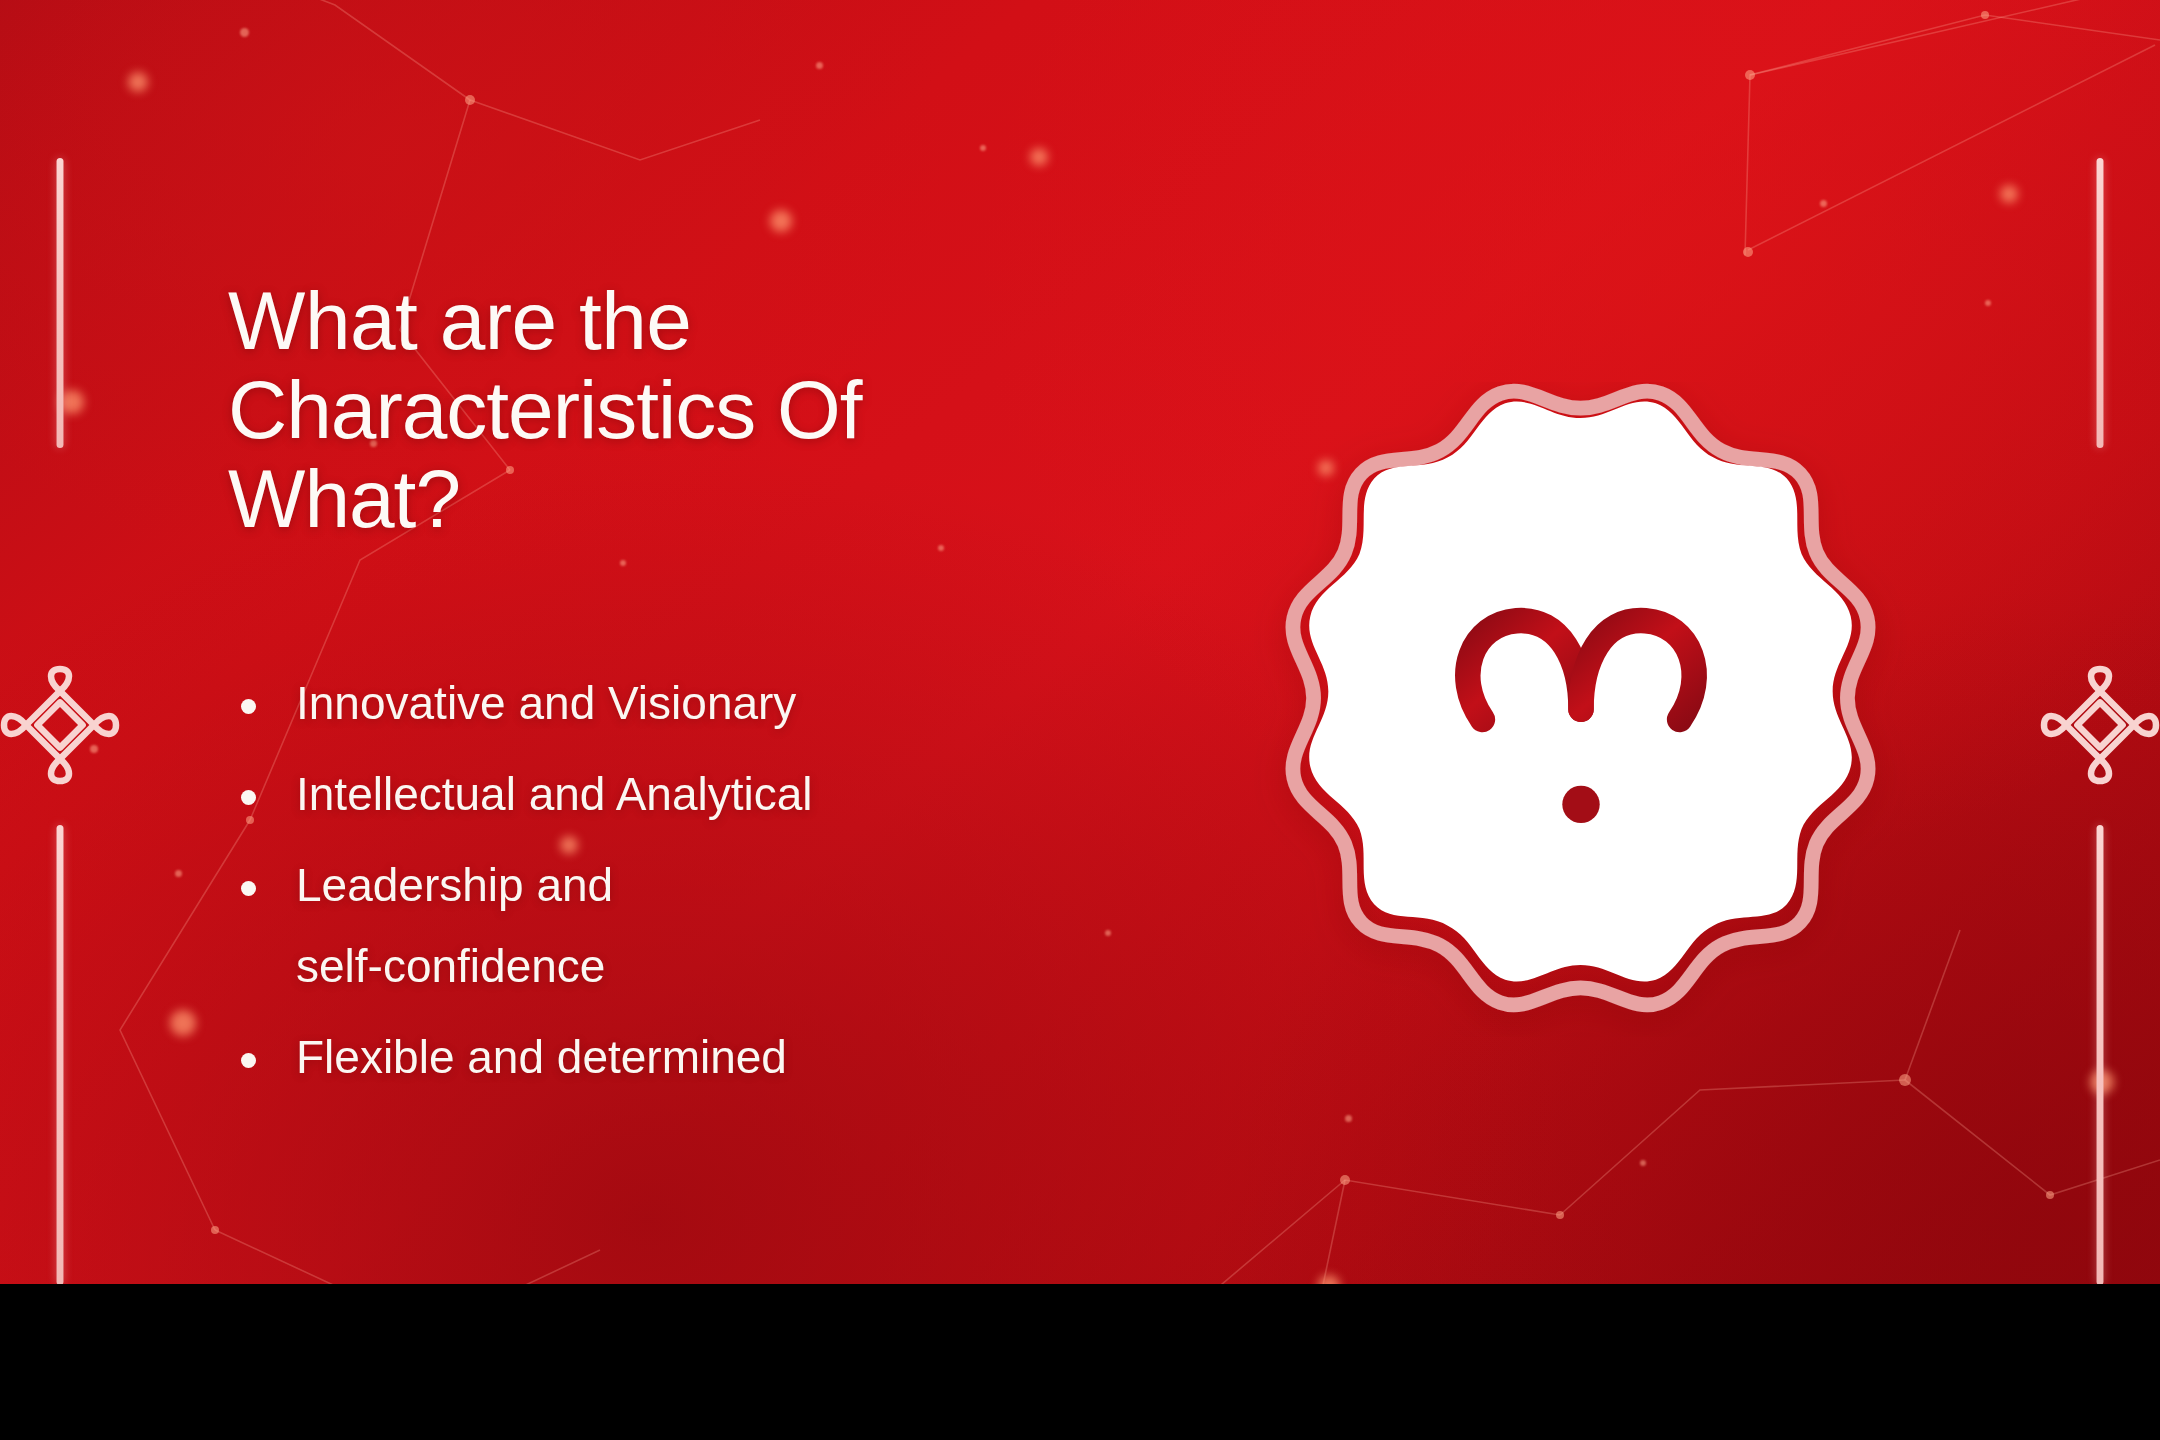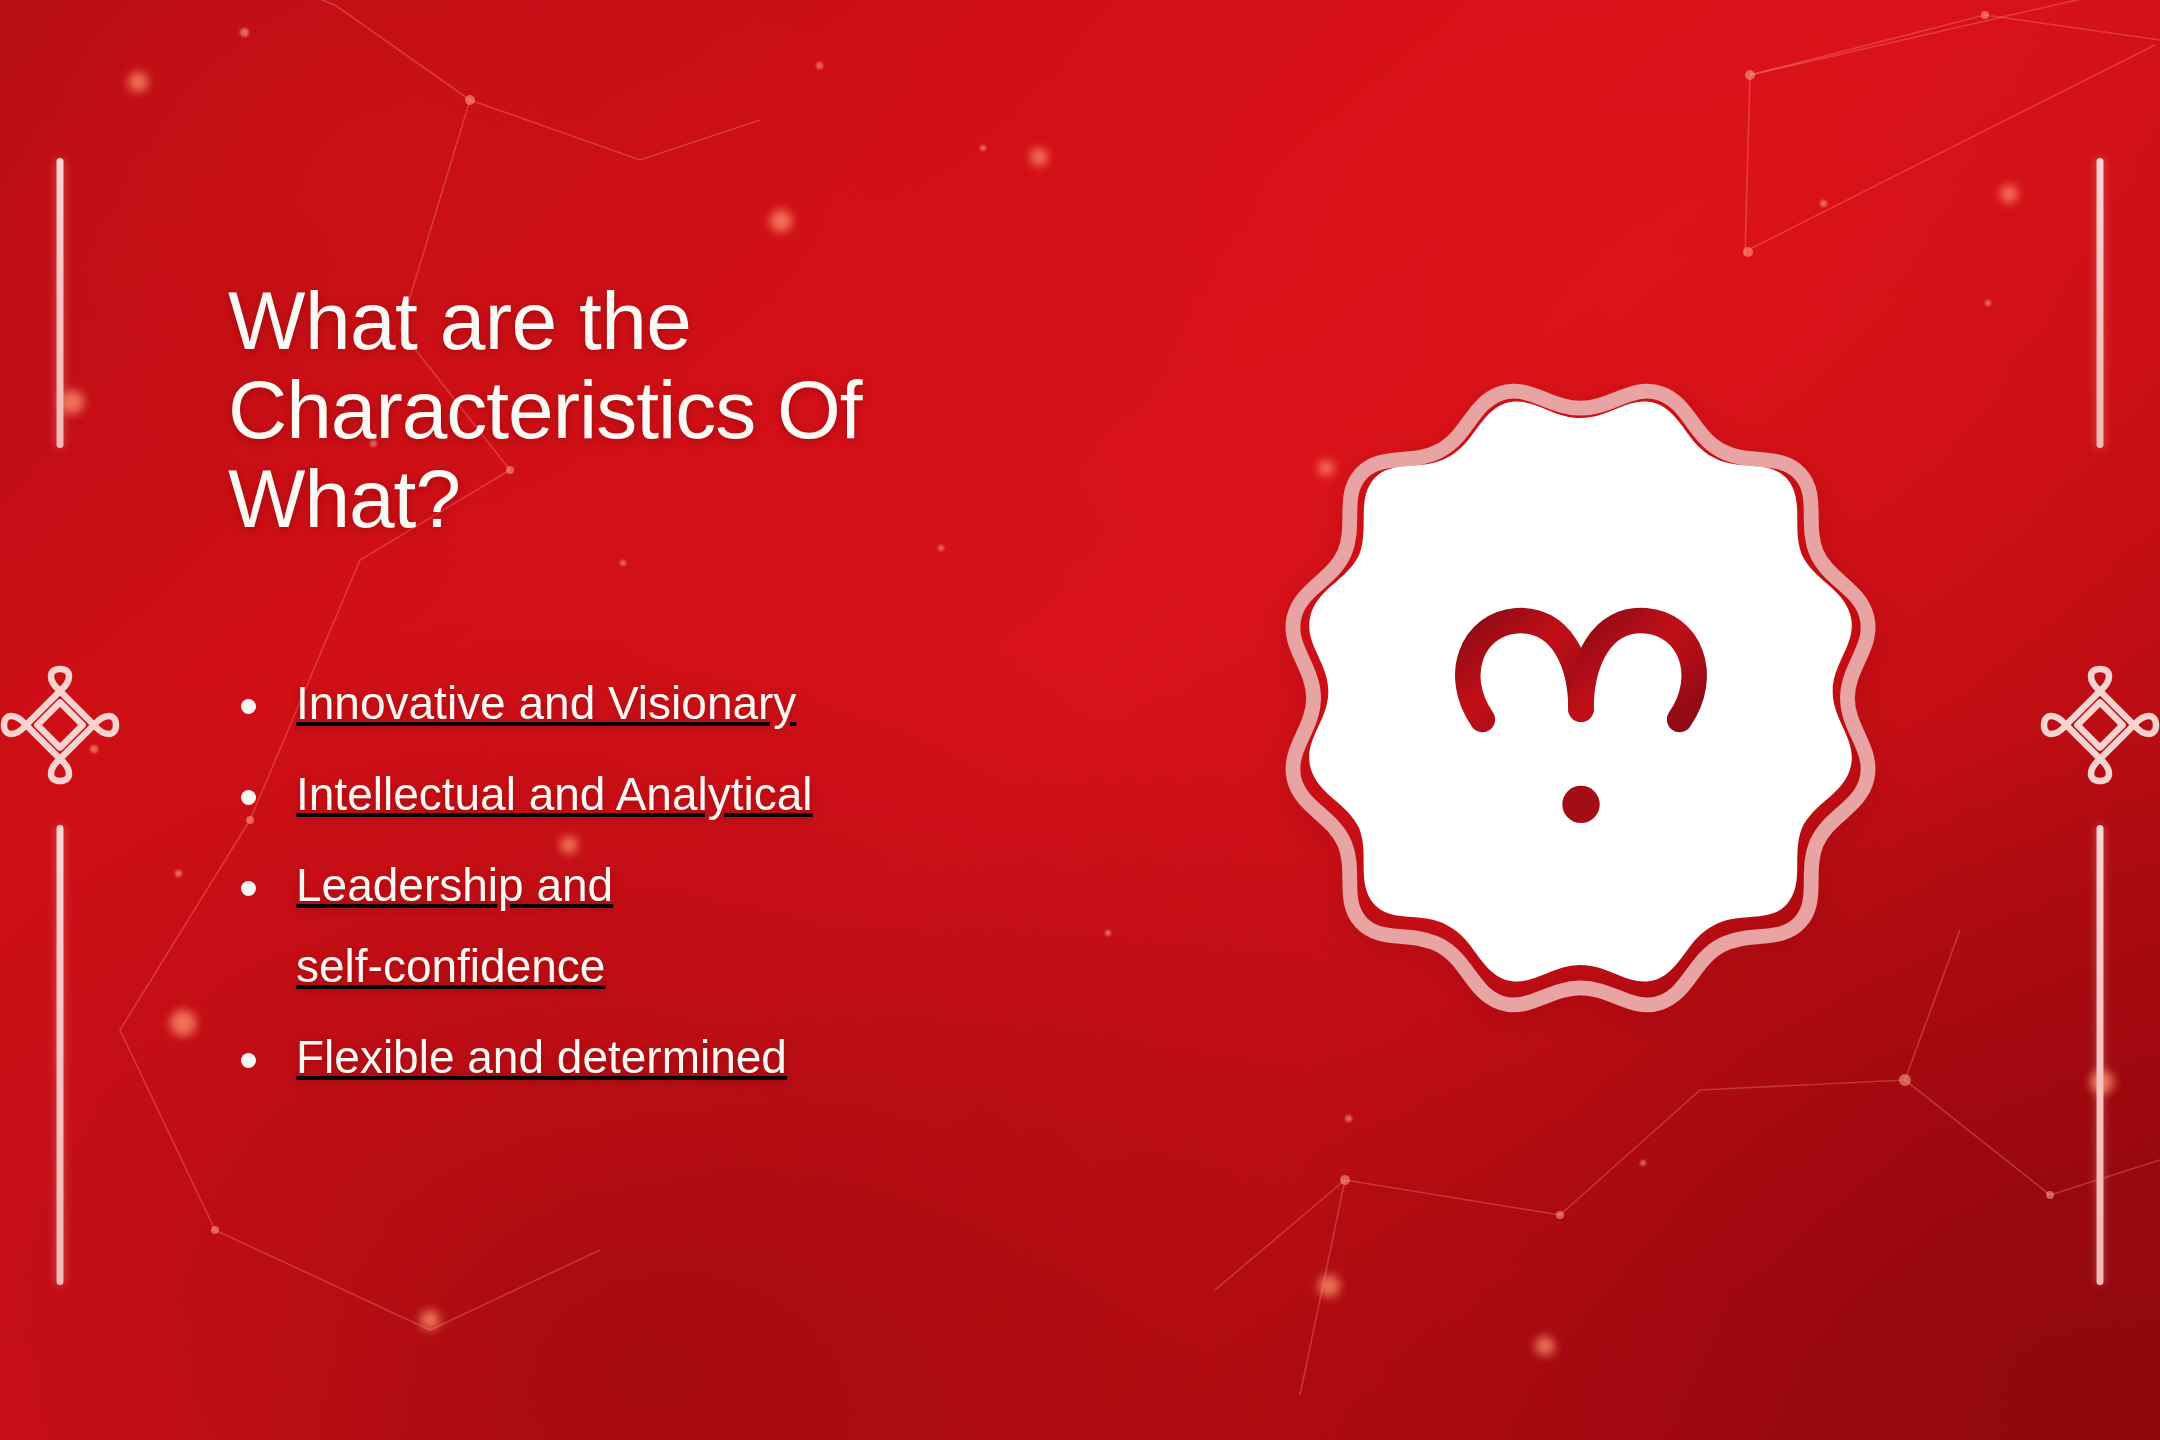--- a/index.html
+++ b/index.html
@@ -3,21 +3,21 @@
 <meta charset="utf-8">
 <style>
   html, body {
     margin: 0;
     padding: 0;
     background: #000;
   }
   #stage {
     position: relative;
     width: 2160px;
-    height: 1440px;
+    height: 1284px;
     overflow: hidden;
     font-family: "Liberation Sans", sans-serif;
     background:
       radial-gradient(ellipse 900px 700px at 18% 12%, rgba(205,18,22,0.65) 0%, rgba(205,18,22,0) 62%),
       radial-gradient(ellipse 1100px 900px at 78% 22%, rgba(224,20,22,0.55) 0%, rgba(224,20,22,0) 65%),
       radial-gradient(ellipse 1400px 1100px at 30% 95%, rgba(150,8,14,0.75) 0%, rgba(150,8,14,0) 70%),
       radial-gradient(ellipse 1200px 900px at 95% 95%, rgba(140,6,12,0.7) 0%, rgba(140,6,12,0) 70%),
       linear-gradient(140deg, #b30c14 0%, #d20f16 28%, #d8111a 50%, #c00d14 72%, #96070e 100%);
   }
 
@@ -95,21 +95,20 @@
   .headline .hl-bold  { font-weight: 400; display: block; letter-spacing: -1px; }
 
   .bullets {
     position: absolute;
     top: 680px;
     left: 0;
     width: 920px;
     list-style: none;
     margin: 0;
     padding: 0;
-    text-decoration: underline;
   }
   .bullet {
     position: relative;
     display: block;
     color: #fbf7f2;
     font-size: 46px;
     line-height: 1.0;
     font-weight: 400;
     padding-left: 68px;
     margin-bottom: 45px;

